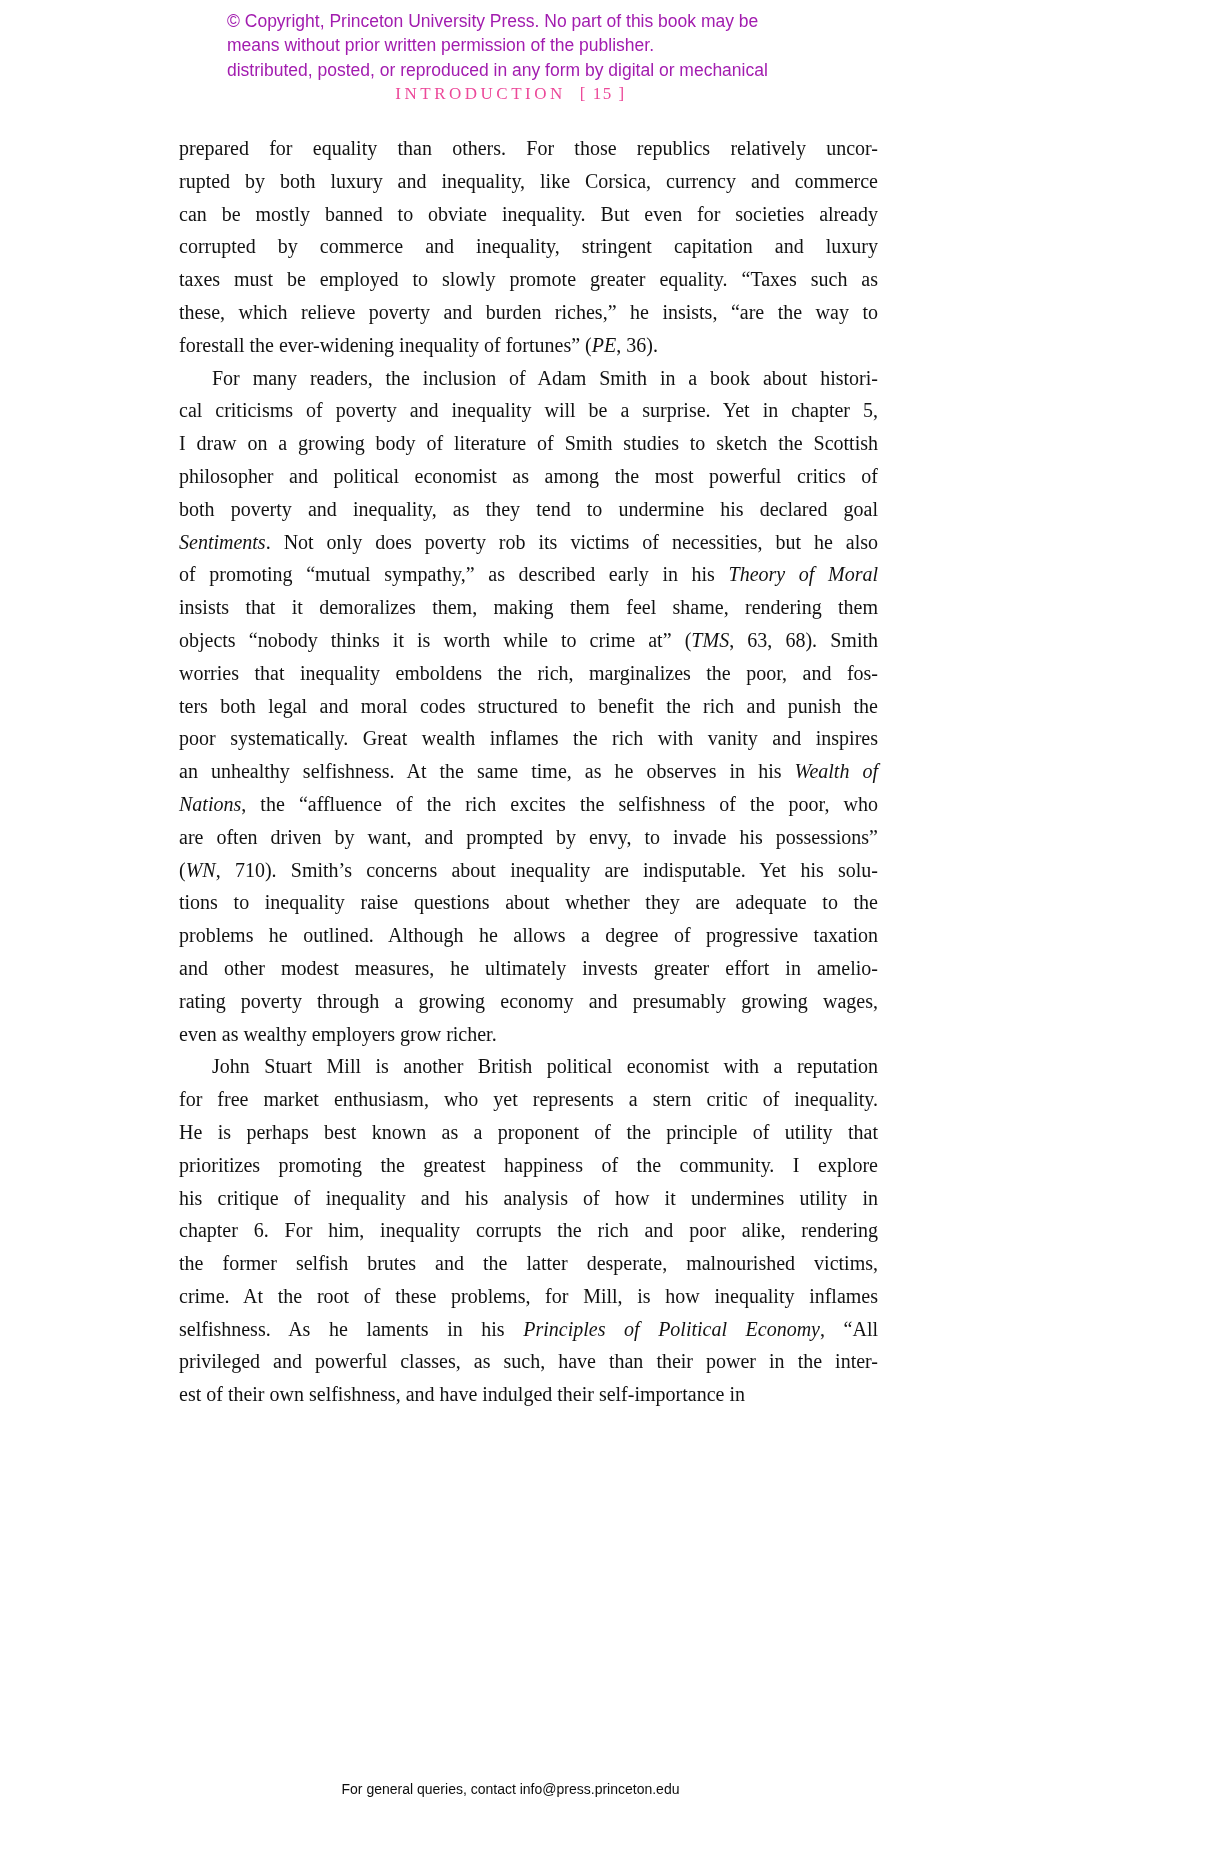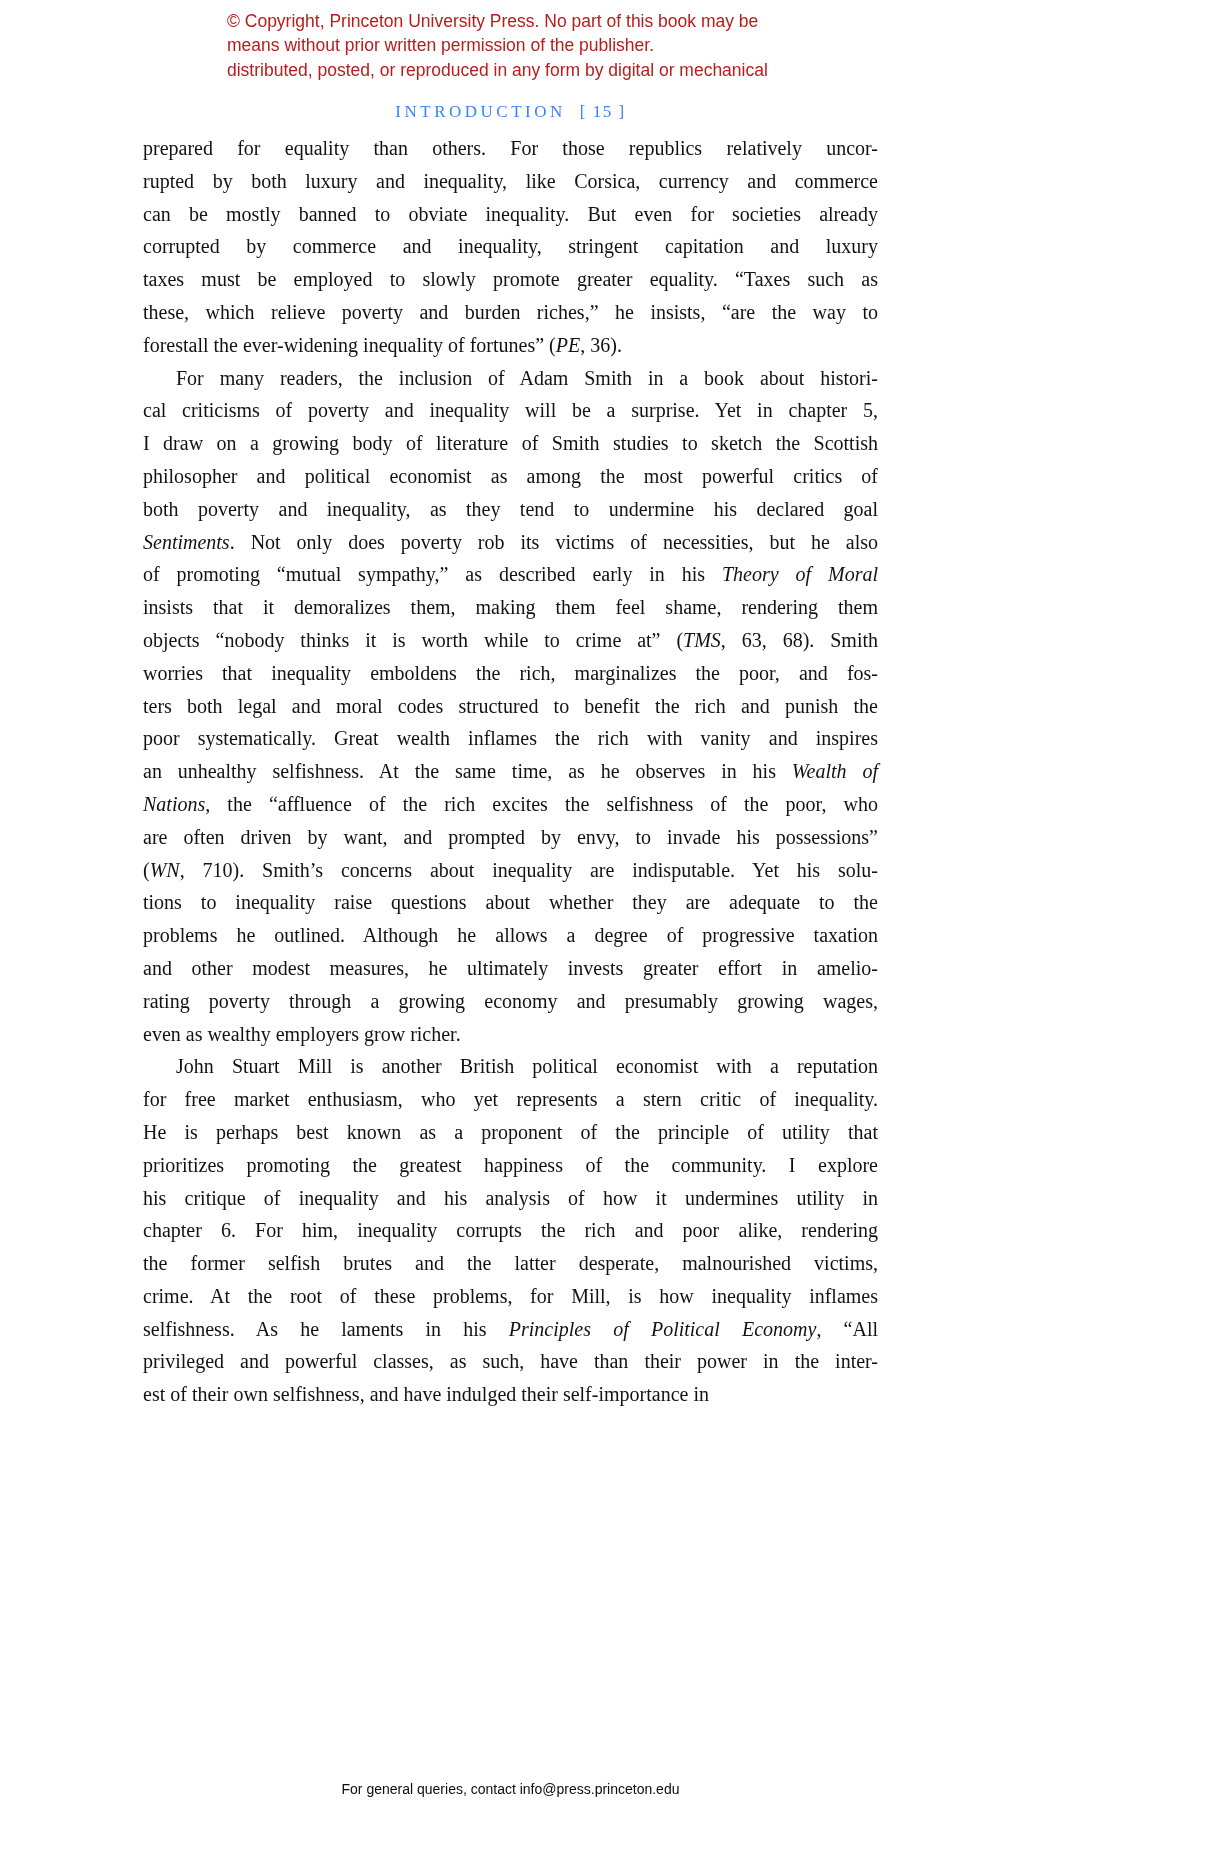--- a/index.html
+++ b/index.html
@@ -12,50 +12,51 @@
     font-family: "Liberation Serif", serif;
     overflow: hidden;
   }
   .copyright {
     position: absolute;
     left: 227px;
     top: 9px;
     font-family: "Liberation Sans", sans-serif;
     font-size: 17.5px;
     line-height: 24.3px;
-    color: #b91c1c;
+    color: #a21caf;
   }
   .running-head {
     position: absolute;
     left: 143px;
-    top: 102px;
+    top: 84px;
     width: 735px;
     text-align: center;
     font-size: 17px;
-    color: #3b82f6;
+    color: #ec4899;
   }
   .running-head .head-title {
     letter-spacing: 3.5px;
   }
   .running-head .head-pagenum {
     margin-left: 14px;
     letter-spacing: 1.5px;
   }
   .body-text {
     position: absolute;
     left: 143px;
     top: 132px;
     width: 735px;
     font-size: 20px;
     line-height: 32.8px;
     color: #121212;
   }
   .line {
     text-align: justify;
     text-align-last: justify;
+    margin-left: 36px;
   }
   .line.last { text-align-last: left; }
   .line.ind { padding-left: 33px; }
   .it { font-style: italic; }
   .footer {
     position: absolute;
     left: 143px;
     top: 1781px;
     width: 735px;
     text-align: center;

